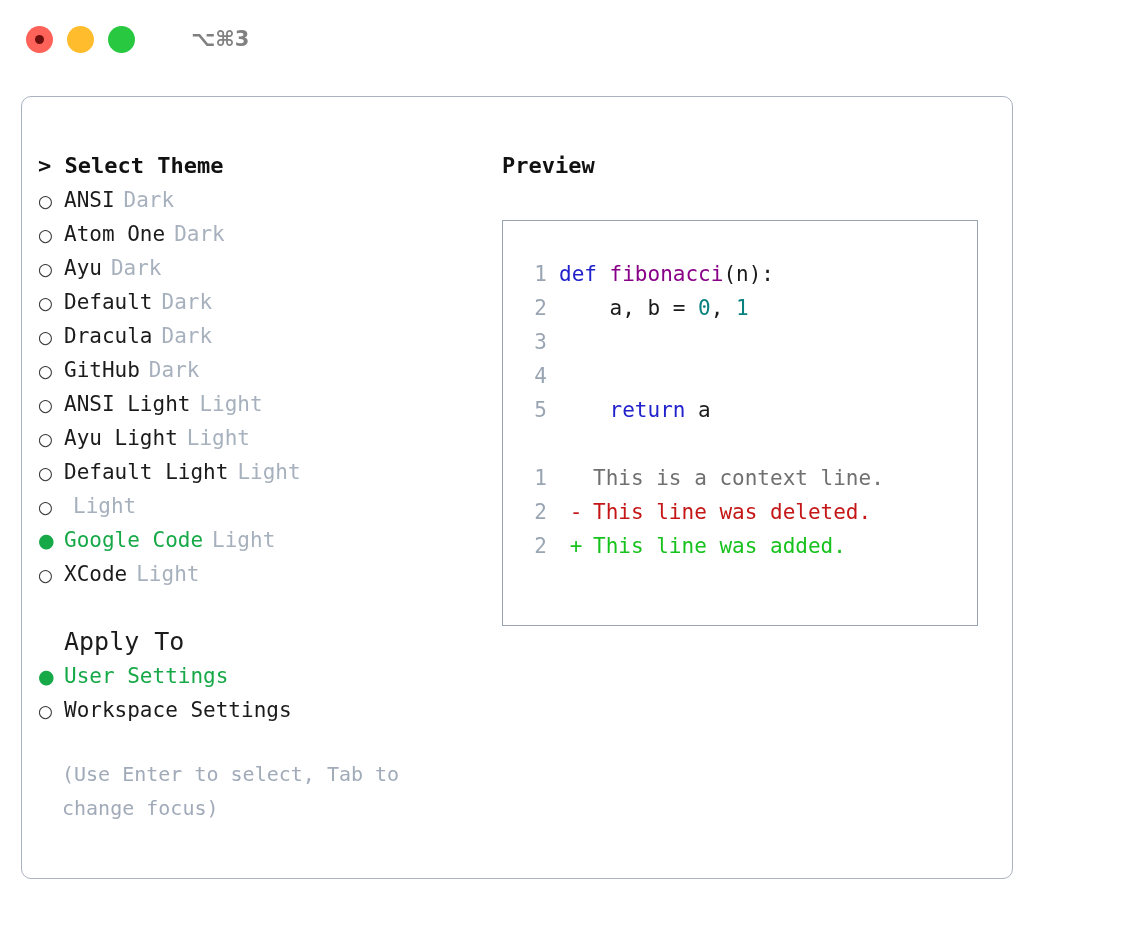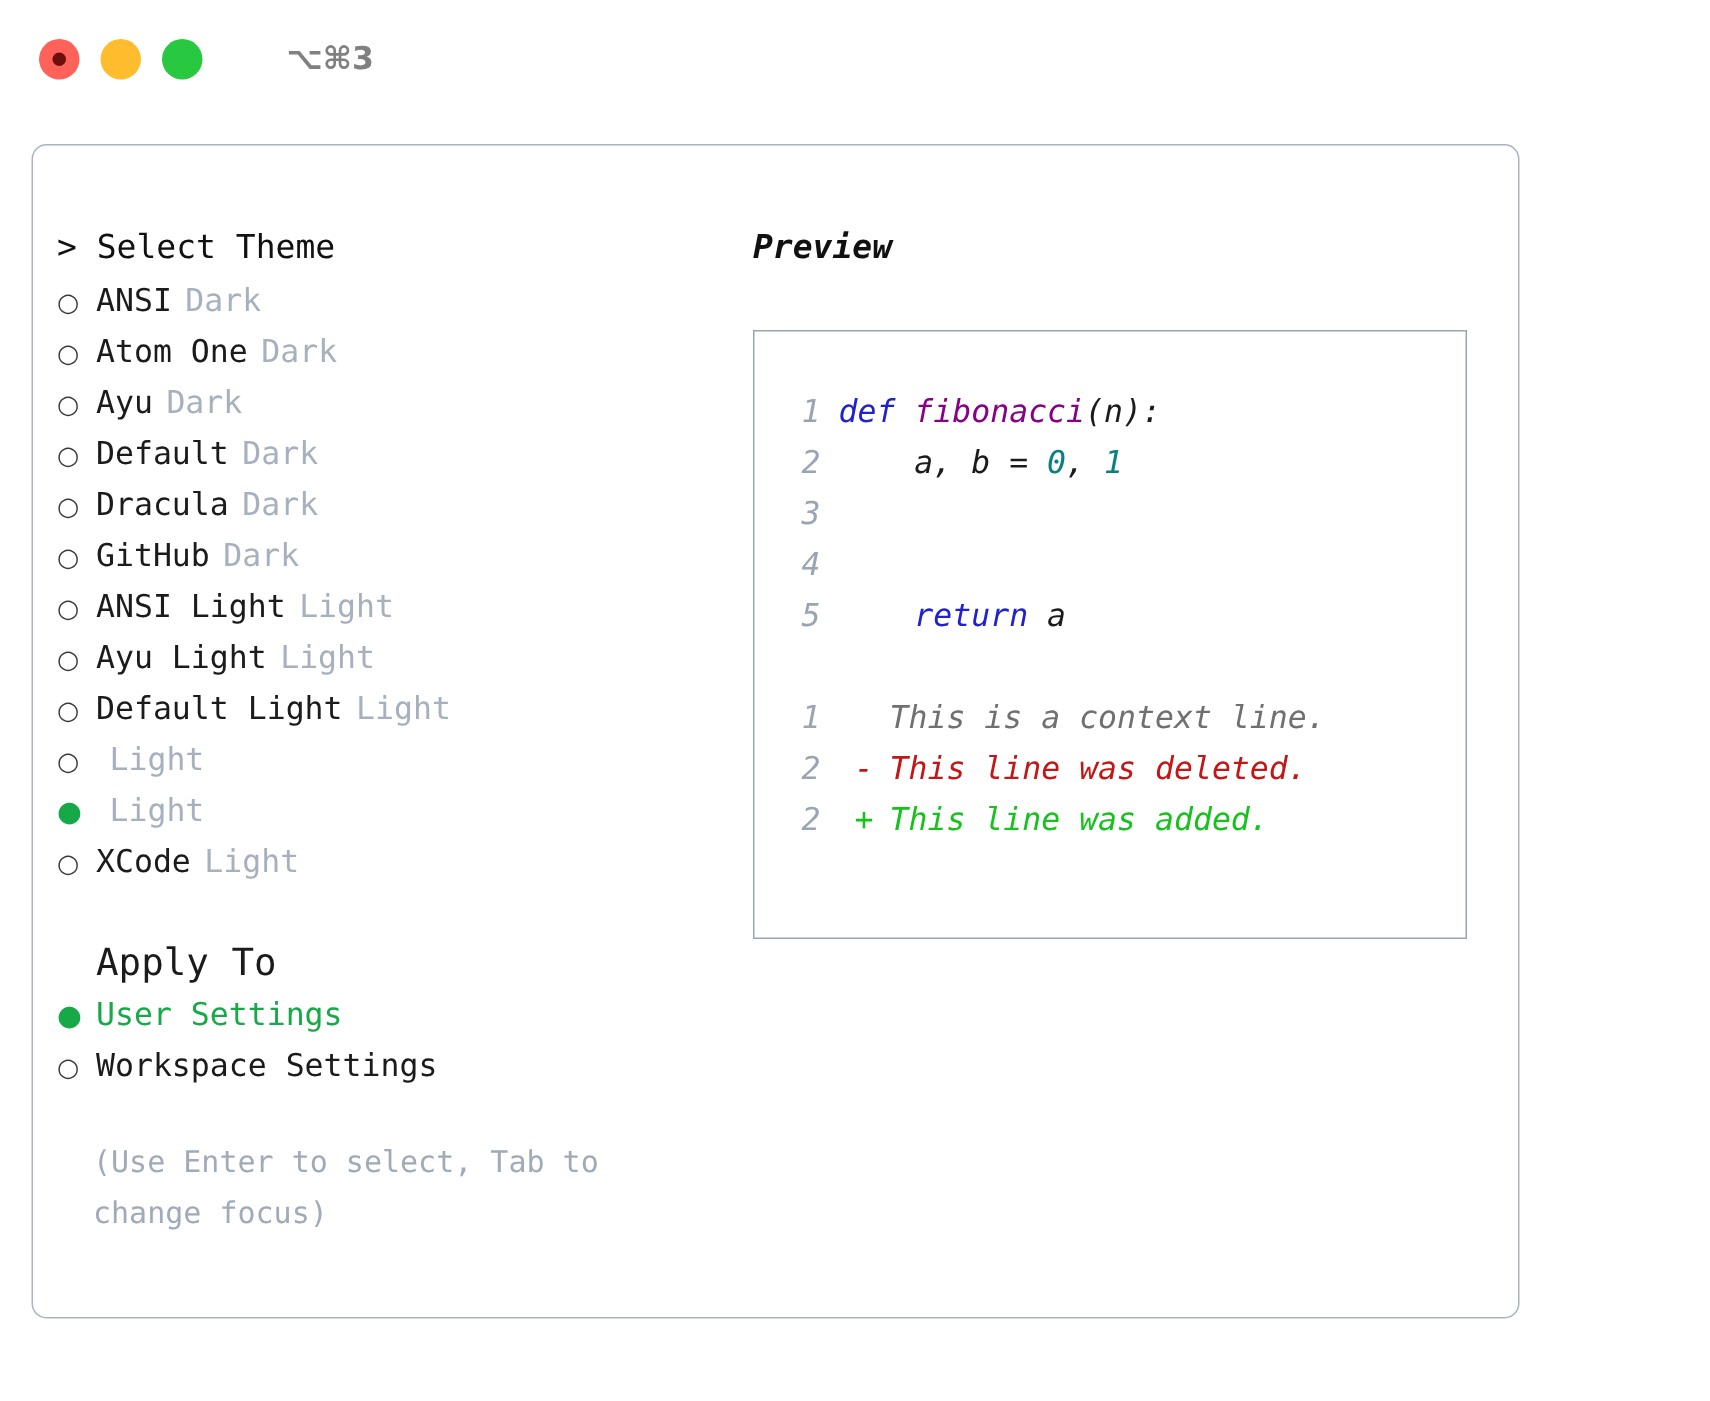--- a/index.html
+++ b/index.html
@@ -80,21 +80,21 @@
 
   
   .left-col {
     position: absolute;
     left: 16px;
     top: 52px;
     width: 440px;
   }
   .section-title {
     font-size: 22px;
-    font-weight: normal;
+    font-weight: bold;
     color: #111111;
     line-height: 34px;
     white-space: pre;
   }
   .opt-row {
     display: flex;
     align-items: baseline;
     line-height: 34px;
     height: 34px;
     font-size: 21px;
@@ -129,21 +129,20 @@
     width: 400px;
     margin-left: 24px;
   }
 
   
   .right-col {
     position: absolute;
     left: 480px;
     top: 52px;
     width: 490px;
-    font-style: italic;
   }
   .preview-heading {
     font-size: 22px;
     font-weight: bold;
     color: #111111;
     line-height: 34px;
     white-space: pre;
   }
   .preview-box {
     margin-top: 37px;
@@ -217,21 +216,21 @@
           <div class="opt-row"><span class="marker">○</span><span class="opt-label">ANSI</span><span class="opt-kind">Dark</span></div>
           <div class="opt-row"><span class="marker">○</span><span class="opt-label">Atom One</span><span class="opt-kind">Dark</span></div>
           <div class="opt-row"><span class="marker">○</span><span class="opt-label">Ayu</span><span class="opt-kind">Dark</span></div>
           <div class="opt-row"><span class="marker">○</span><span class="opt-label">Default</span><span class="opt-kind">Dark</span></div>
           <div class="opt-row"><span class="marker">○</span><span class="opt-label">Dracula</span><span class="opt-kind">Dark</span></div>
           <div class="opt-row"><span class="marker">○</span><span class="opt-label">GitHub</span><span class="opt-kind">Dark</span></div>
           <div class="opt-row"><span class="marker">○</span><span class="opt-label">ANSI Light</span><span class="opt-kind">Light</span></div>
           <div class="opt-row"><span class="marker">○</span><span class="opt-label">Ayu Light</span><span class="opt-kind">Light</span></div>
           <div class="opt-row"><span class="marker">○</span><span class="opt-label">Default Light</span><span class="opt-kind">Light</span></div>
           <div class="opt-row"><span class="marker">○</span><span class="opt-kind">Light</span></div>
-          <div class="opt-row"><span class="marker sel">●</span><span class="opt-kind">Light</span></div>
+          <div class="opt-row"><span class="marker sel">●</span><span class="opt-label sel">Google Code</span><span class="opt-kind">Light</span></div>
           <div class="opt-row"><span class="marker">○</span><span class="opt-label">XCode</span><span class="opt-kind">Light</span></div>
         </div>
 
       <div class="spacer-row"></div>
 
       <div class="sub-title">Apply To</div>
 
       <div id="apply-list">
           <div class="opt-row"><span class="marker sel">●</span><span class="opt-label sel">User Settings</span></div>
           <div class="opt-row"><span class="marker">○</span><span class="opt-label">Workspace Settings</span></div>

